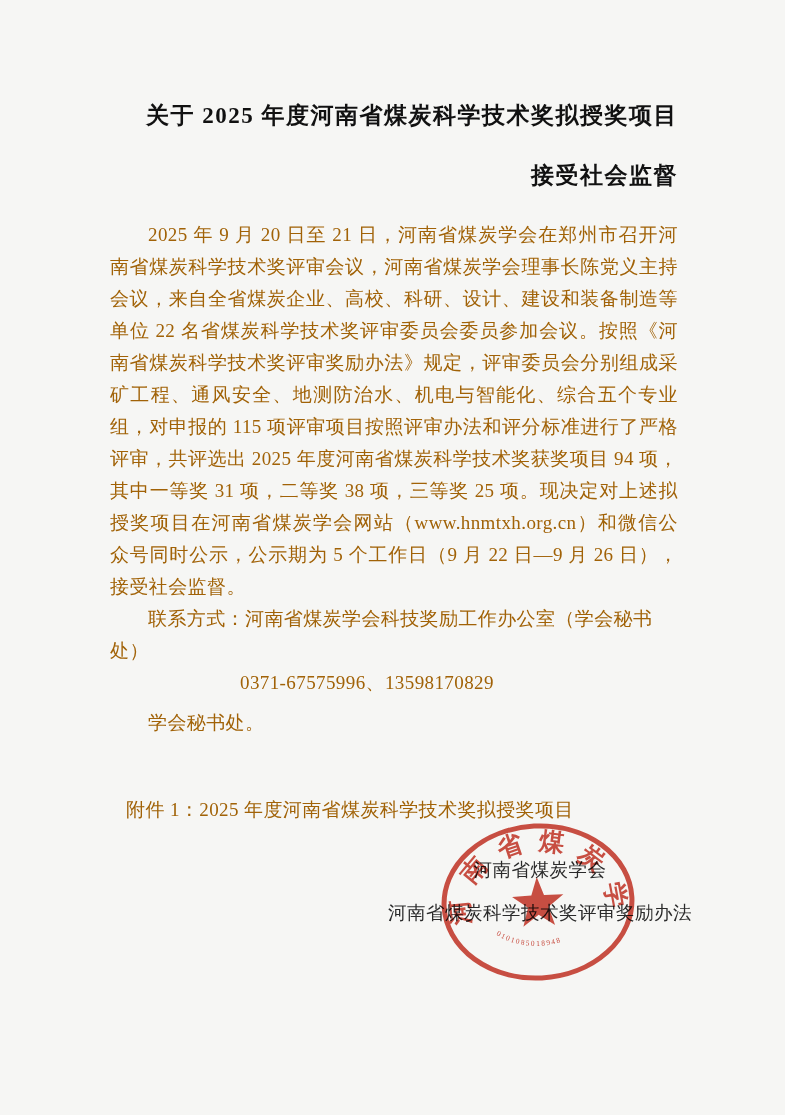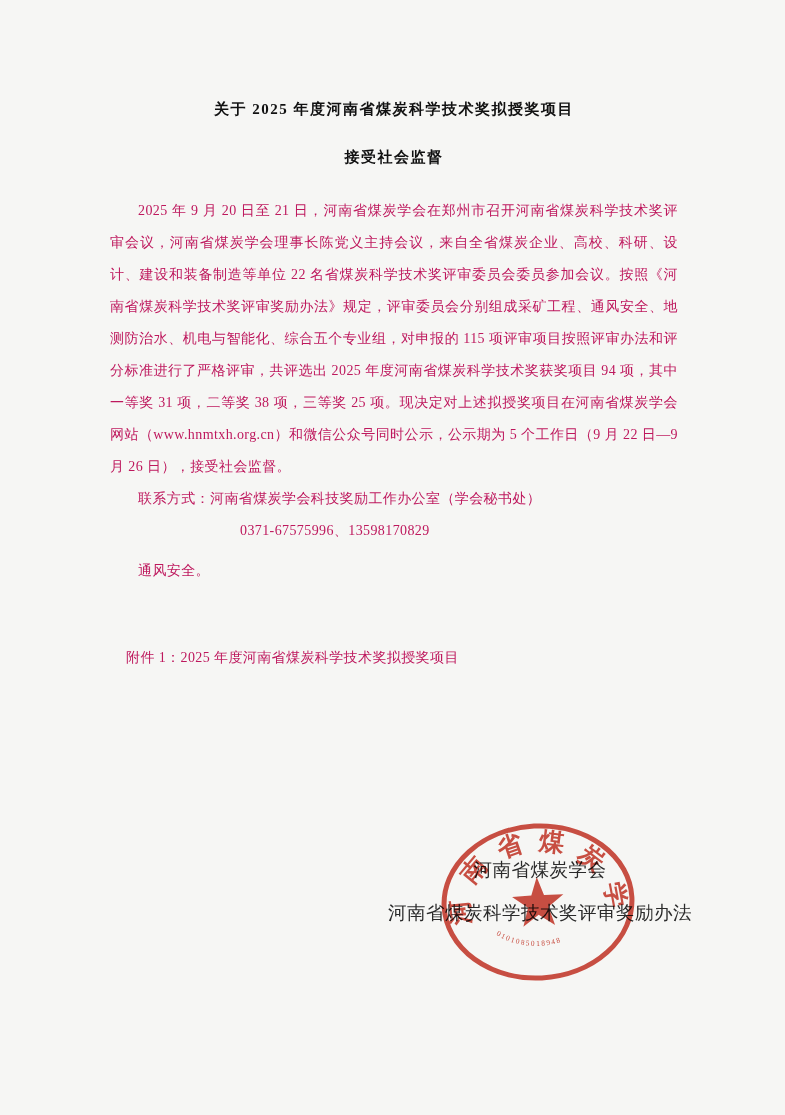--- a/index.html
+++ b/index.html
@@ -17,33 +17,33 @@
     color: #262626;
   }
   .doc {
     position: absolute;
     left: 110px;
     top: 0;
     width: 568px;
   }
   .title {
     margin: 0;
-    text-align: center;
-    font-size: 15px;
+    text-align: right;
+    font-size: 23px;
     font-weight: 700;
     letter-spacing: 1.5px;
     color: #111111;
   }
   .title-line1 { margin-top: 100px; }
   .title-line2 { margin-top: 29px; }
   .body-text {
-    font-size: 14px;
+    font-size: 19px;
     line-height: 32px;
     letter-spacing: 0.4px;
-    color: #be185d;
+    color: #a16207;
   }
   .para {
     margin: 0;
     margin-top: 28px;
     text-indent: 2em;
     text-align: justify;
   }
   .contact {
     margin: 0;
     text-indent: 2em;
@@ -98,21 +98,21 @@
     <h1 class="title title-line1">关于 2025 年度河南省煤炭科学技术奖拟授奖项目</h1>
     <h1 class="title title-line2">接受社会监督</h1>
 
     <div class="body-text">
       <p class="para">2025 年 9 月 20 日至 21 日，河南省煤炭学会在郑州市召开河南省煤炭科学技术奖评审会议，河南省煤炭学会理事长陈党义主持会议，来自全省煤炭企业、高校、科研、设计、建设和装备制造等单位 22 名省煤炭科学技术奖评审委员会委员参加会议。按照《河南省煤炭科学技术奖评审奖励办法》规定，评审委员会分别组成采矿工程、通风安全、地测防治水、机电与智能化、综合五个专业组，对申报的 115 项评审项目按照评审办法和评分标准进行了严格评审，共评选出 2025 年度河南省煤炭科学技术奖获奖项目 94 项，其中一等奖 31 项，二等奖 38 项，三等奖 25 项。现决定对上述拟授奖项目在河南省煤炭学会网站（www.hnmtxh.org.cn）和微信公众号同时公示，公示期为 5 个工作日（9 月 22 日—9 月 26 日），接受社会监督。</p>
 
       <p class="contact">联系方式：河南省煤炭学会科技奖励工作办公室（学会秘书处）</p>
 
       <p class="phone">0371-67575996、13598170829</p>
 
-      <p class="closing">通风安全。</p>
+      <p class="closing">学会秘书处。</p>
 
       <p class="attachment">附件 1：2025 年度河南省煤炭科学技术奖拟授奖项目</p>
     </div>
 
   </div>
 
   <div class="signature">
     <div>河南省煤炭学会</div>
     <div>河南省煤炭科学技术奖评审奖励办法</div>
   </div>

